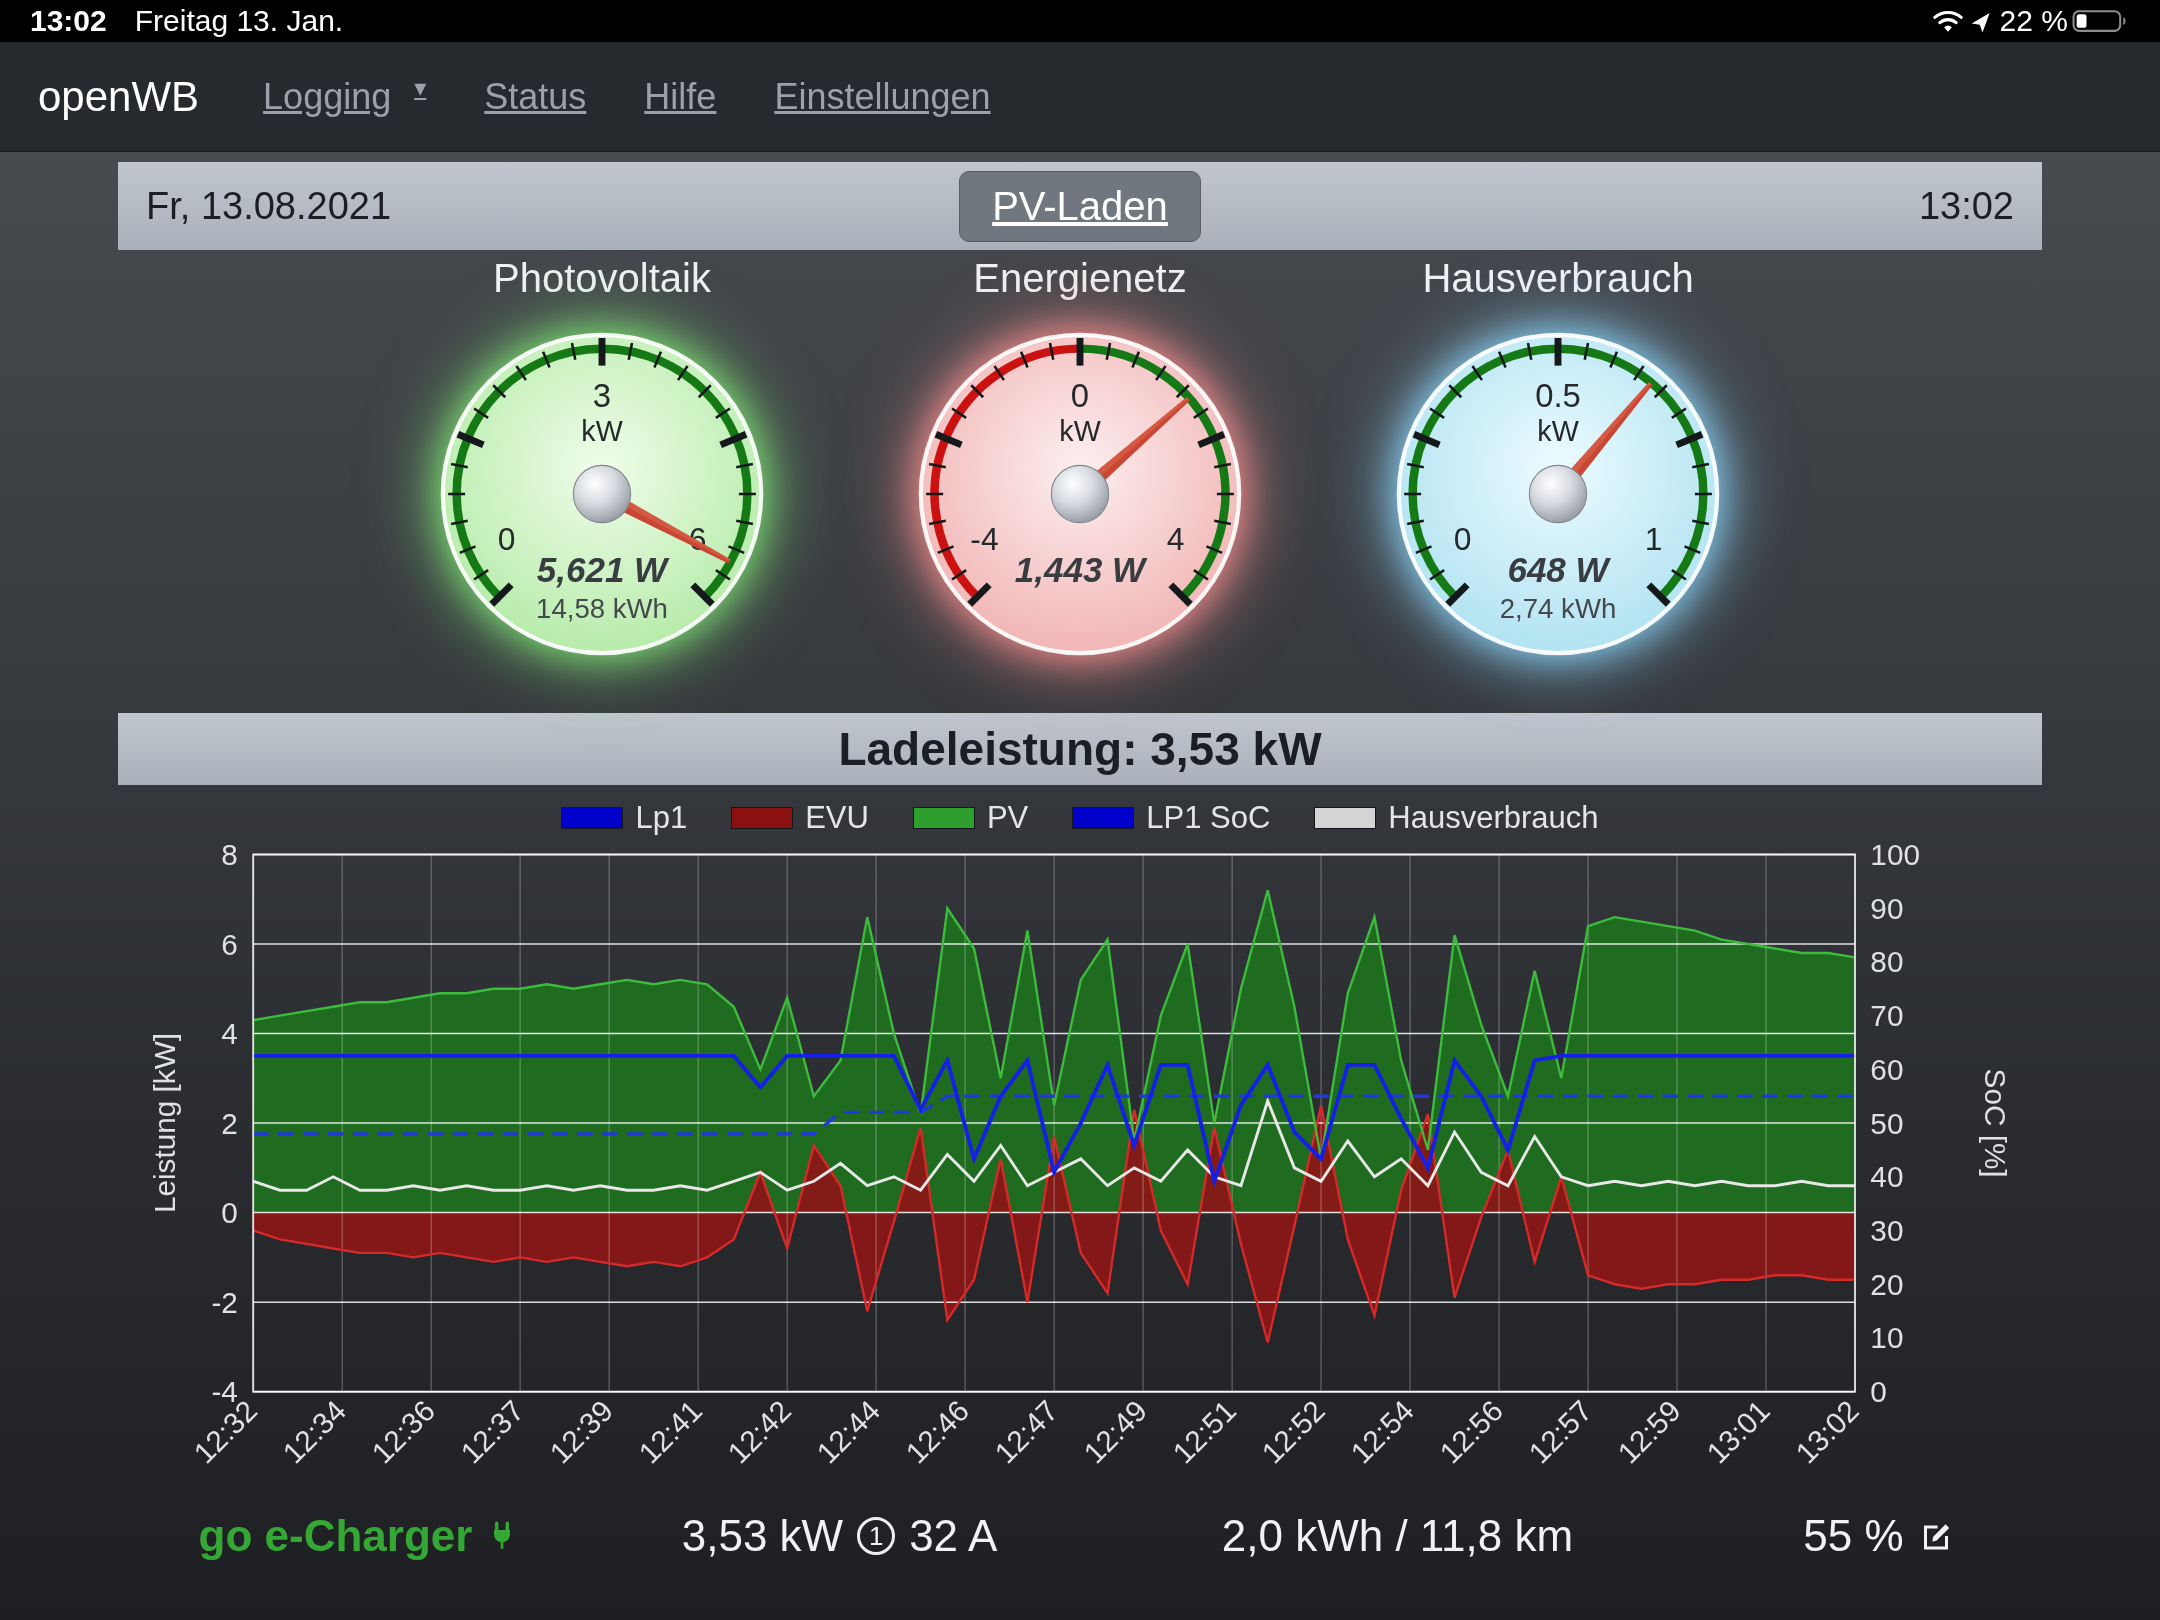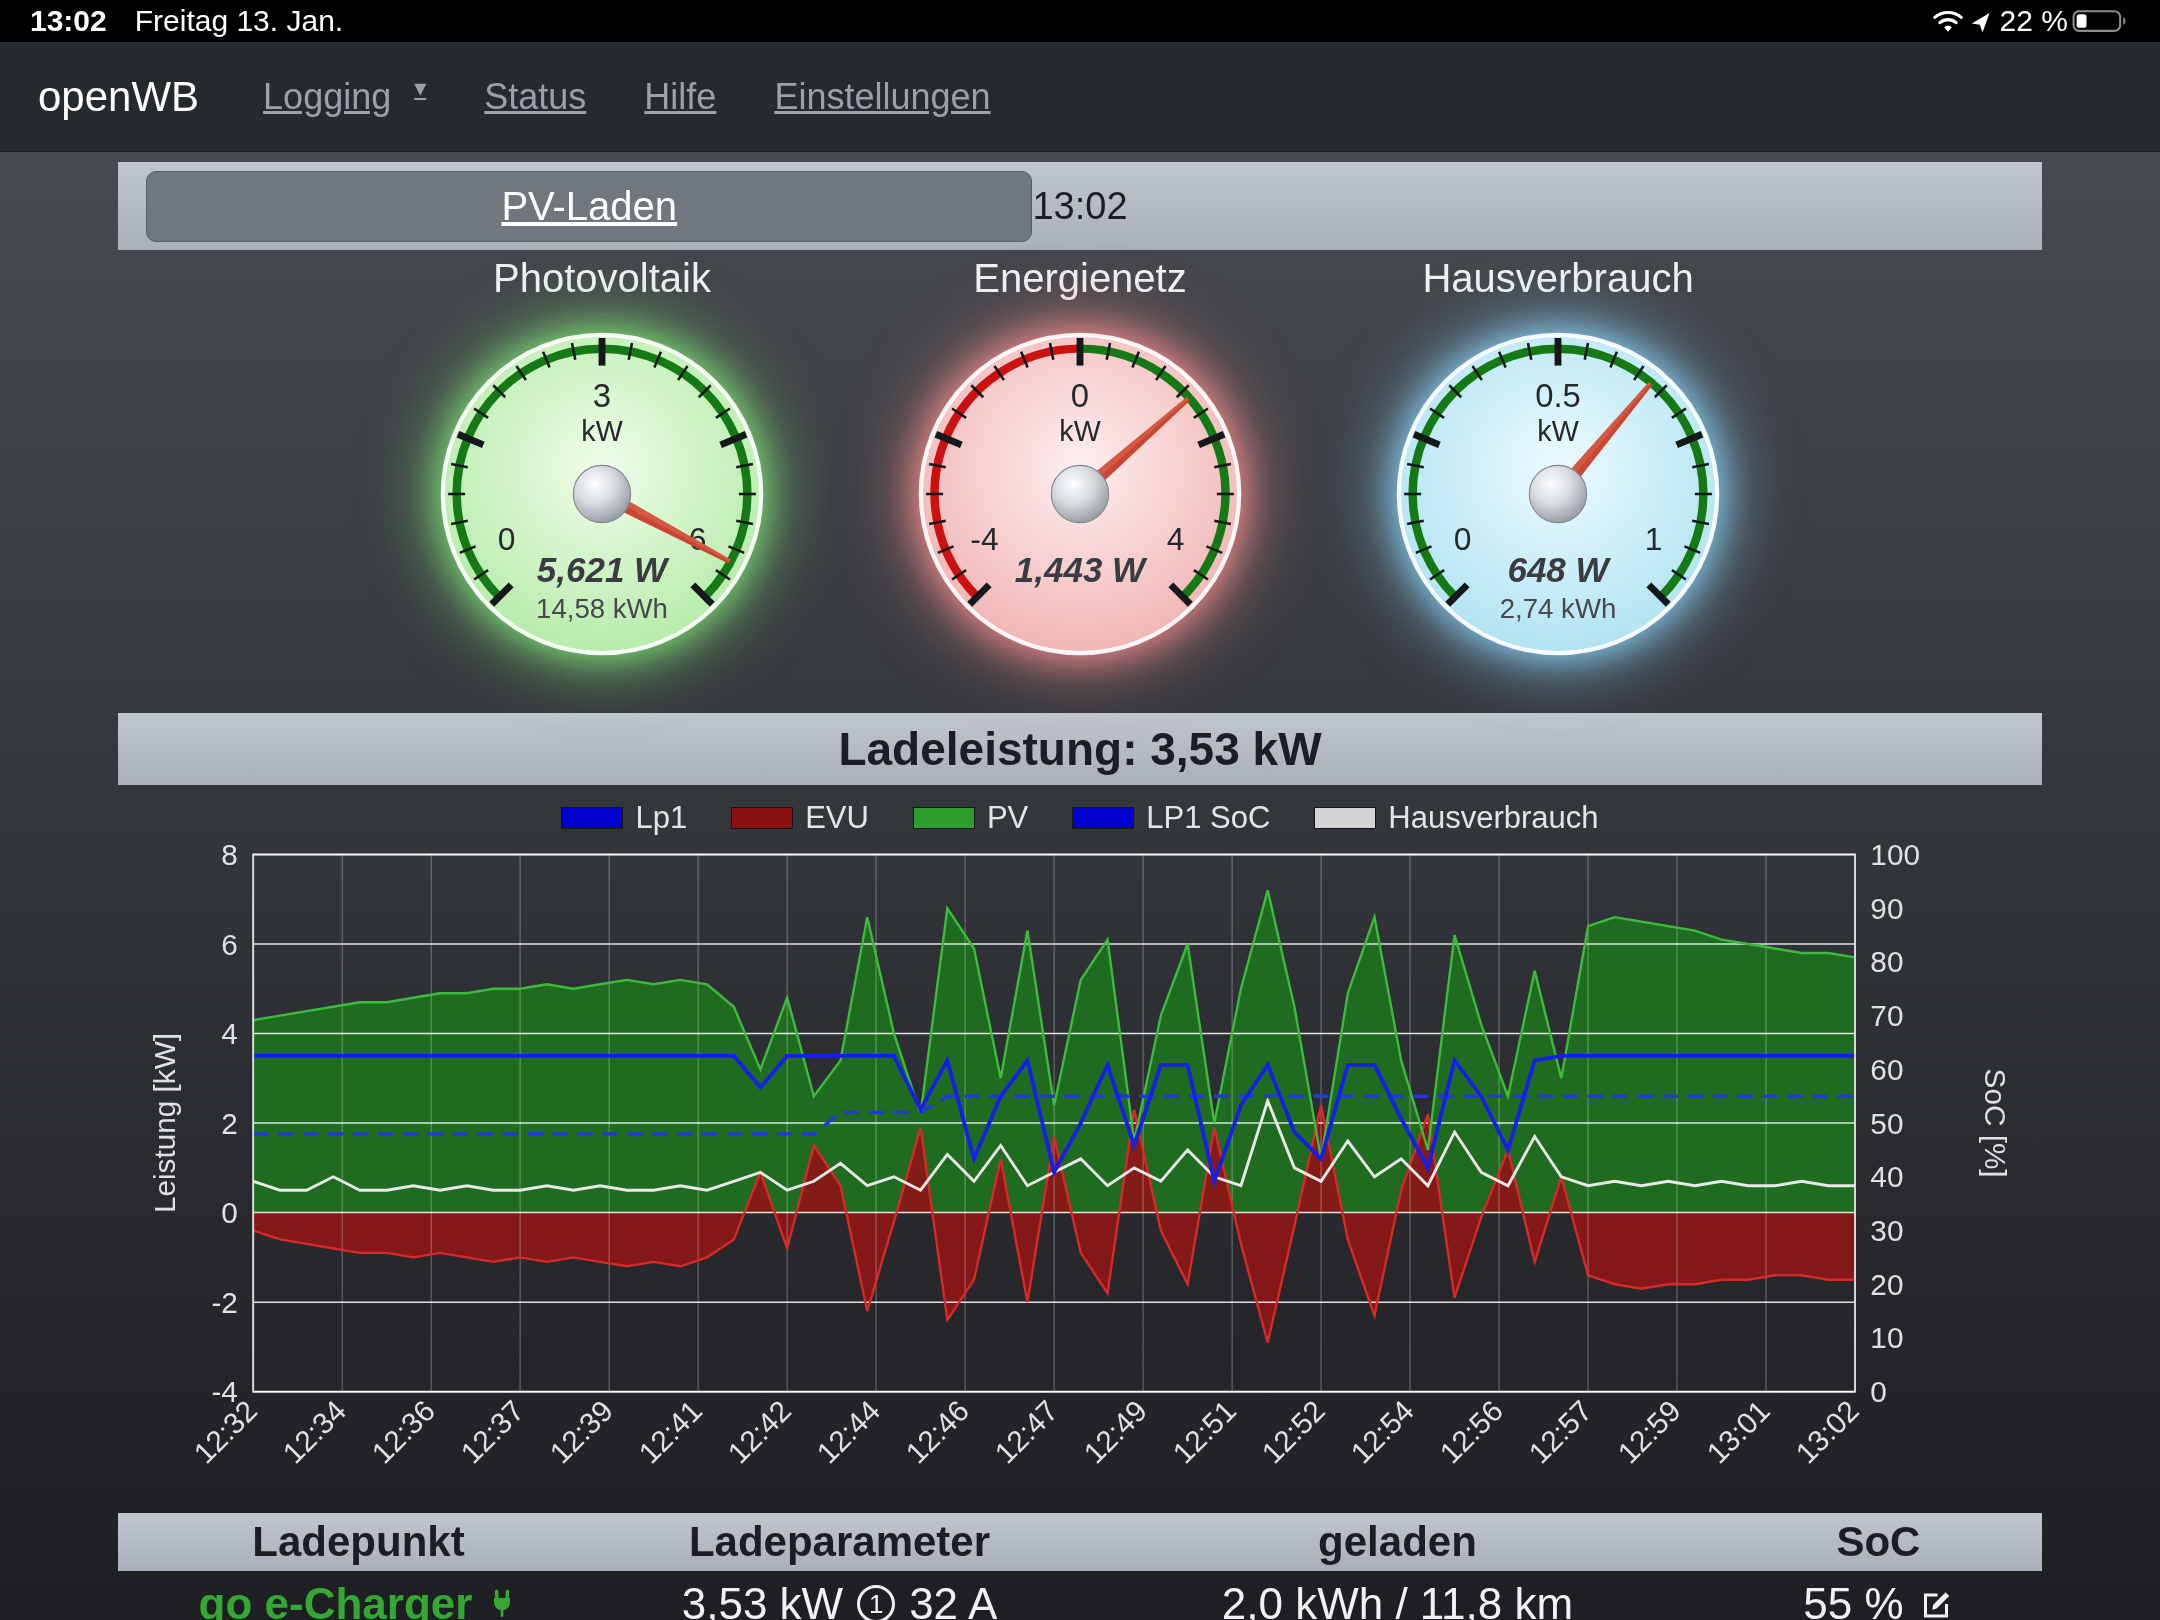--- a/index.html
+++ b/index.html
@@ -91,20 +91,21 @@
       </span>
       <span class="nav-item">Status</span>
       <span class="nav-item">Hilfe</span>
       <span class="nav-item">Einstellungen</span>
     </div>
   </nav>
 
   <div class="content">
 
     <div class="bar header-bar">
+      <span>Fr, 13.08.2021</span>
       <button class="mode-btn">PV-Laden</button>
       <span class="header-time">13:02</span>
     </div>
 
     <div class="gauges">
       <div class="gauge-block">
         <div class="gauge-title">Photovoltaik</div>
         <div class="gauge"><svg viewBox="0 0 360 360" style="filter:drop-shadow(0 0 16px rgba(125,220,115,0.85)) drop-shadow(0 0 34px rgba(125,220,115,0.85))">
               <defs>
                 <radialGradient id="fg0" cx="50%" cy="42%" r="68%">
@@ -367,26 +368,20 @@
           <text transform="translate(1422.9,596) rotate(-45)" text-anchor="end" class="tick">12:56</text>
           <text transform="translate(1515.7,596) rotate(-45)" text-anchor="end" class="tick">12:57</text>
           <text transform="translate(1608.4,596) rotate(-45)" text-anchor="end" class="tick">12:59</text>
           <text transform="translate(1701.2,596) rotate(-45)" text-anchor="end" class="tick">13:01</text>
           <text transform="translate(1794.0,596) rotate(-45)" text-anchor="end" class="tick">13:02</text>
           <text transform="translate(36,294) rotate(-90)" text-anchor="middle" class="tick">Leistung [kW]</text>
           <text transform="translate(1924,294) rotate(90)" text-anchor="middle" class="tick">SoC [%]</text>
         </svg>
     </div>
 
-    <div class="bar table-header">
-      <span>Ladepunkt</span>
-      <span>Ladeparameter</span>
-      <span>geladen</span>
-      <span>SoC</span>
-    </div>
 
     <div class="table-row">
       <span class="cell cp">
         <span>go e-Charger</span>
         <svg width="32" height="32" viewBox="0 0 24 24">
           <path d="M8 2.5 v5 M16 2.5 v5" stroke="#35a735" stroke-width="2.6" stroke-linecap="round" fill="none"></path>
           <path d="M6 7.5 h12 v3.2 a6 6 0 0 1 -5 5.9 V21.5 h-2 v-4.9 a6 6 0 0 1 -5 -5.9 Z" fill="#35a735"></path>
         </svg>
       </span>
       <span class="cell">

